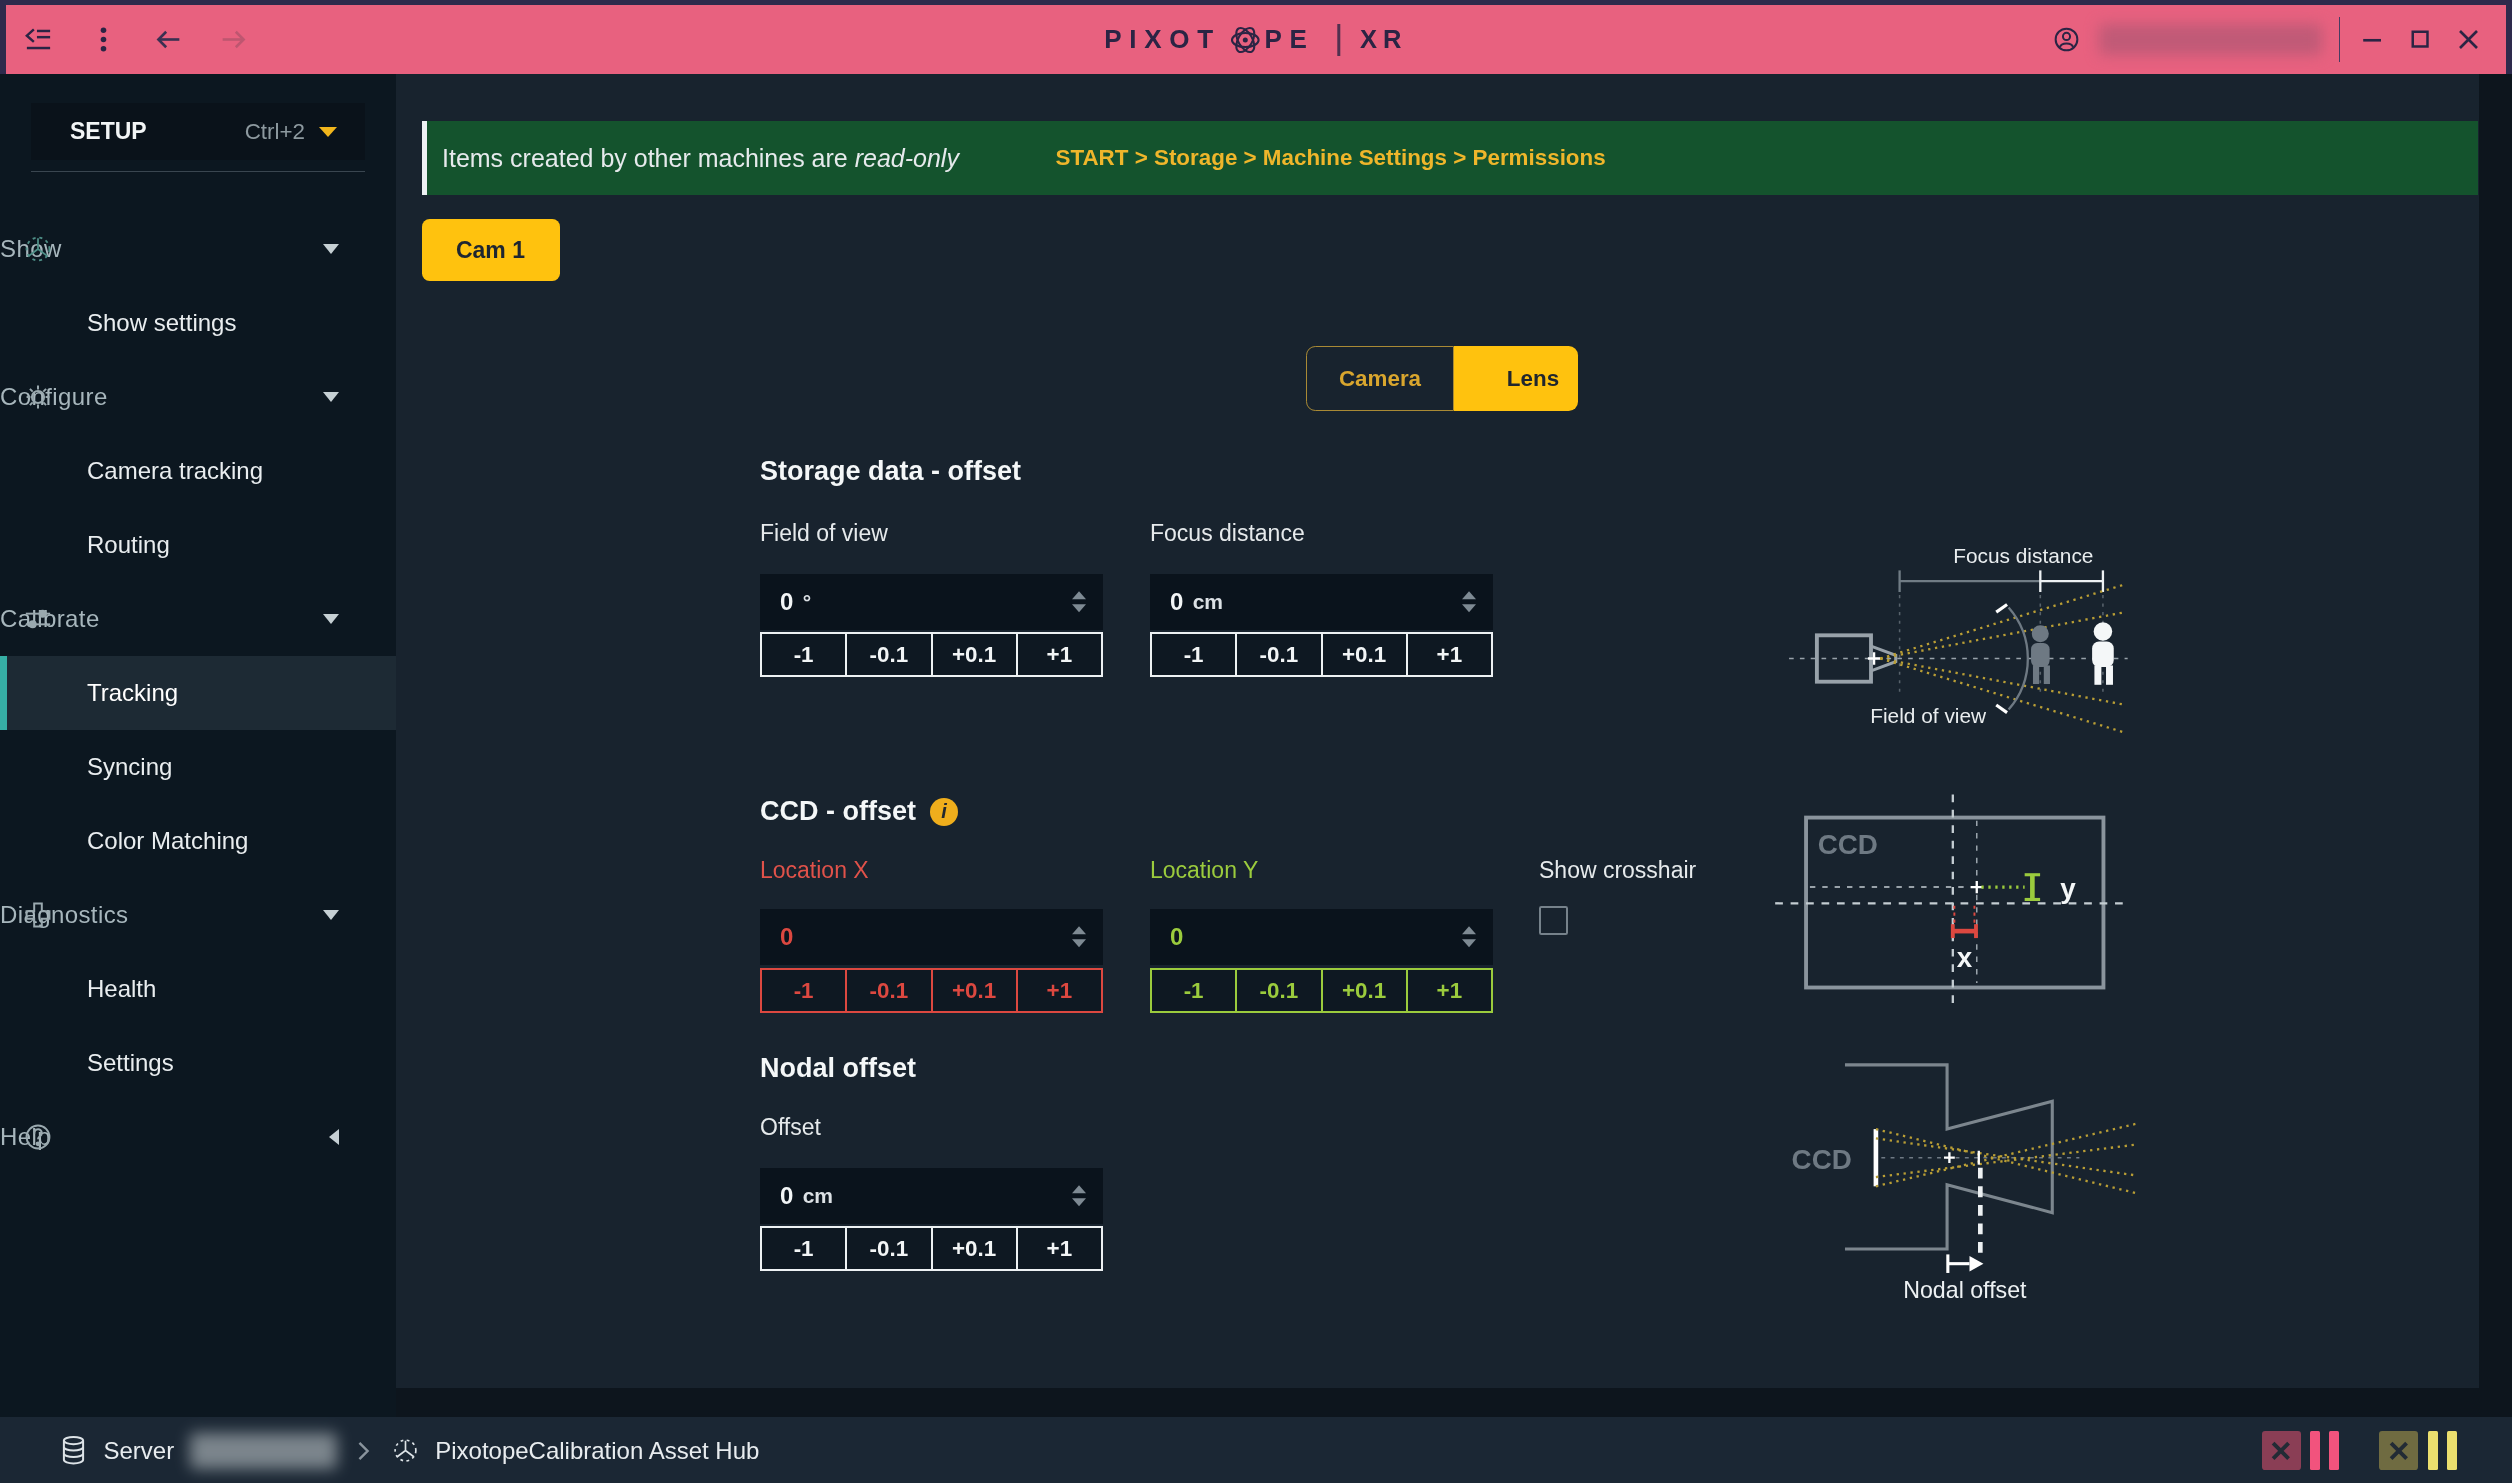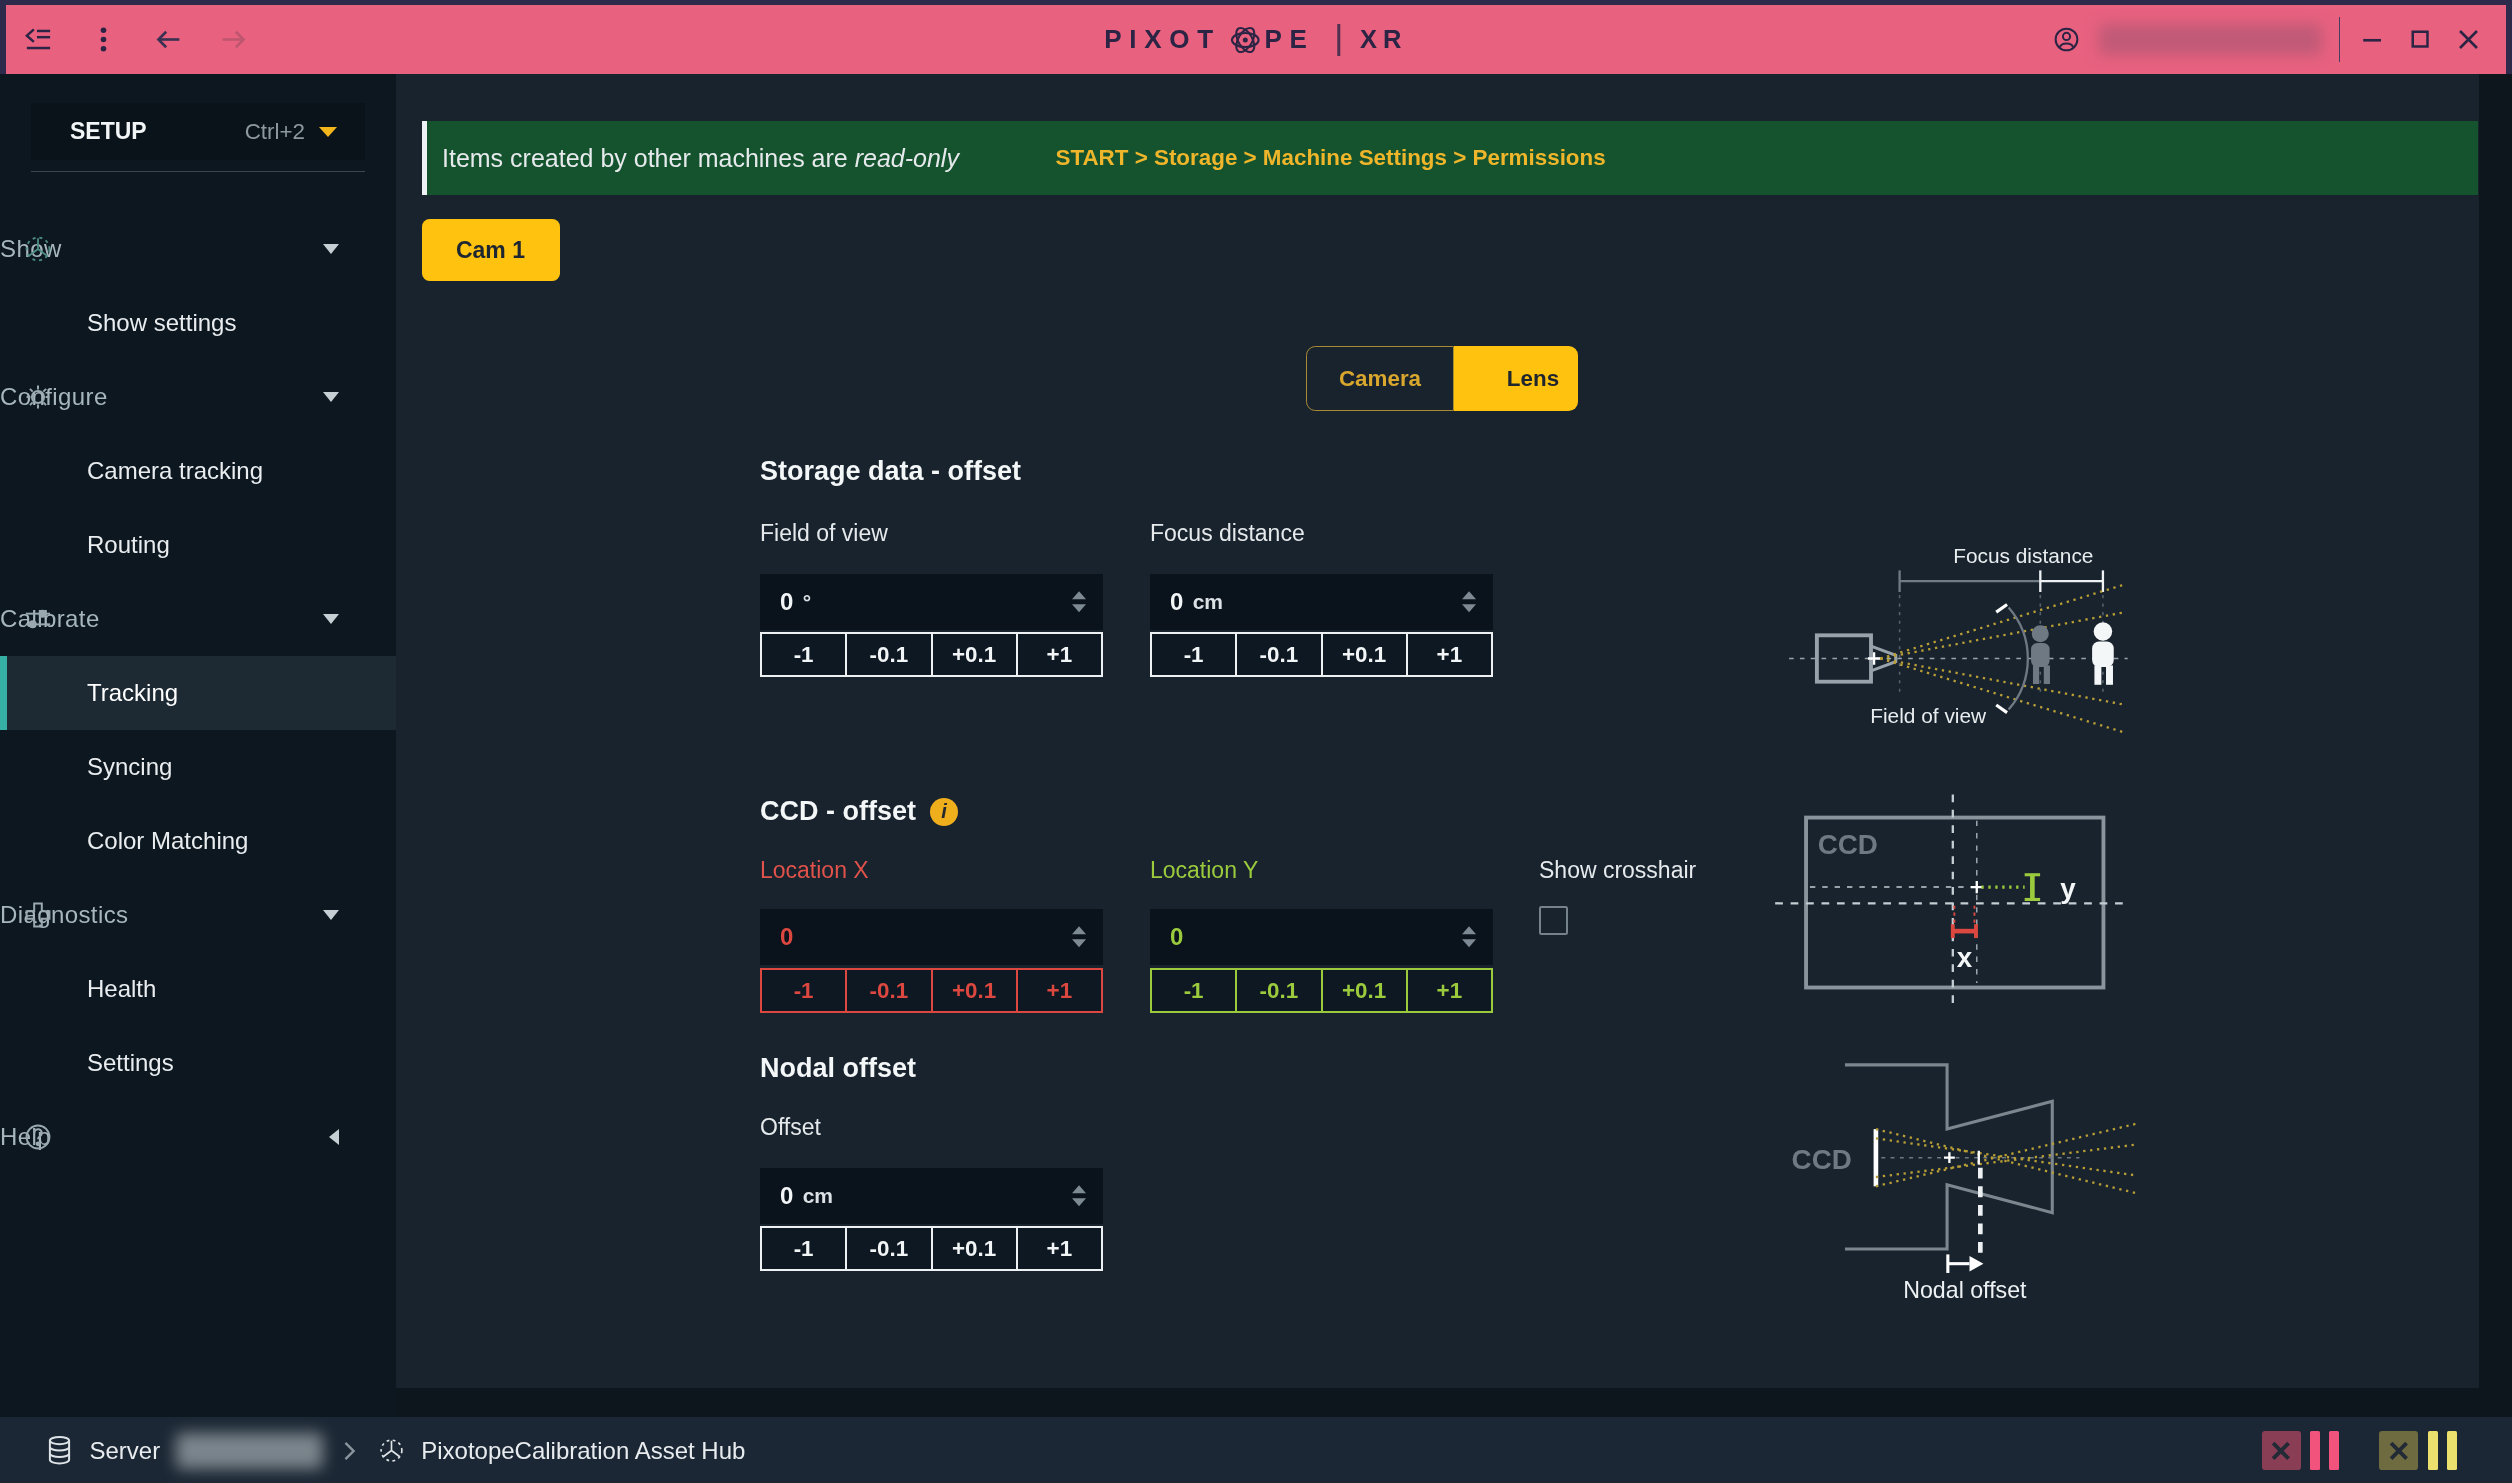--- a/index.html
+++ b/index.html
@@ -90,21 +90,21 @@
 
   .info-dot{display:inline-flex;width:28px;height:28px;border-radius:50%;background:#EFAE1C;
     color:#22282F;font-size:20px;font-weight:800;align-items:center;justify-content:center;font-style:italic;}
   .checkbox{position:absolute;width:29px;height:29px;border:2.3px solid #76828B;border-radius:2.3px;
     background:transparent;box-sizing:border-box;}
 
   .diagram{position:absolute;}
 
   
   .statusbar{position:absolute;left:0;right:0;bottom:0;height:67px;background:#1B2734;
-    display:flex;align-items:center;font-size:24px;}
+    display:flex;align-items:center;font-size:24px;padding-left:14px;}
   .sb-left{display:flex;align-items:center;gap:15.5px;margin-left:45px;}
   .redact-srv{width:147px;height:36px;border-radius:4.6px;background:#8d969c;filter:blur(7.7px);opacity:.85;}
   .sb-right{margin-left:auto;display:flex;align-items:center;gap:9.3px;margin-right:55px;}
   .stat-square{width:39px;height:39px;border-radius:3.1px;display:flex;align-items:center;justify-content:center;}
   .stat-square.pink{background:#8A3E55;}
   .stat-square.olive{background:#6F6B41;}
   .stat-bar{width:10px;height:39px;border-radius:1.5px;}
   .stat-bar.pink{background:#F2537D;}
   .stat-bar.yellow{background:#EBDF6E;}
   .stat-gap{width:21.7px;}

